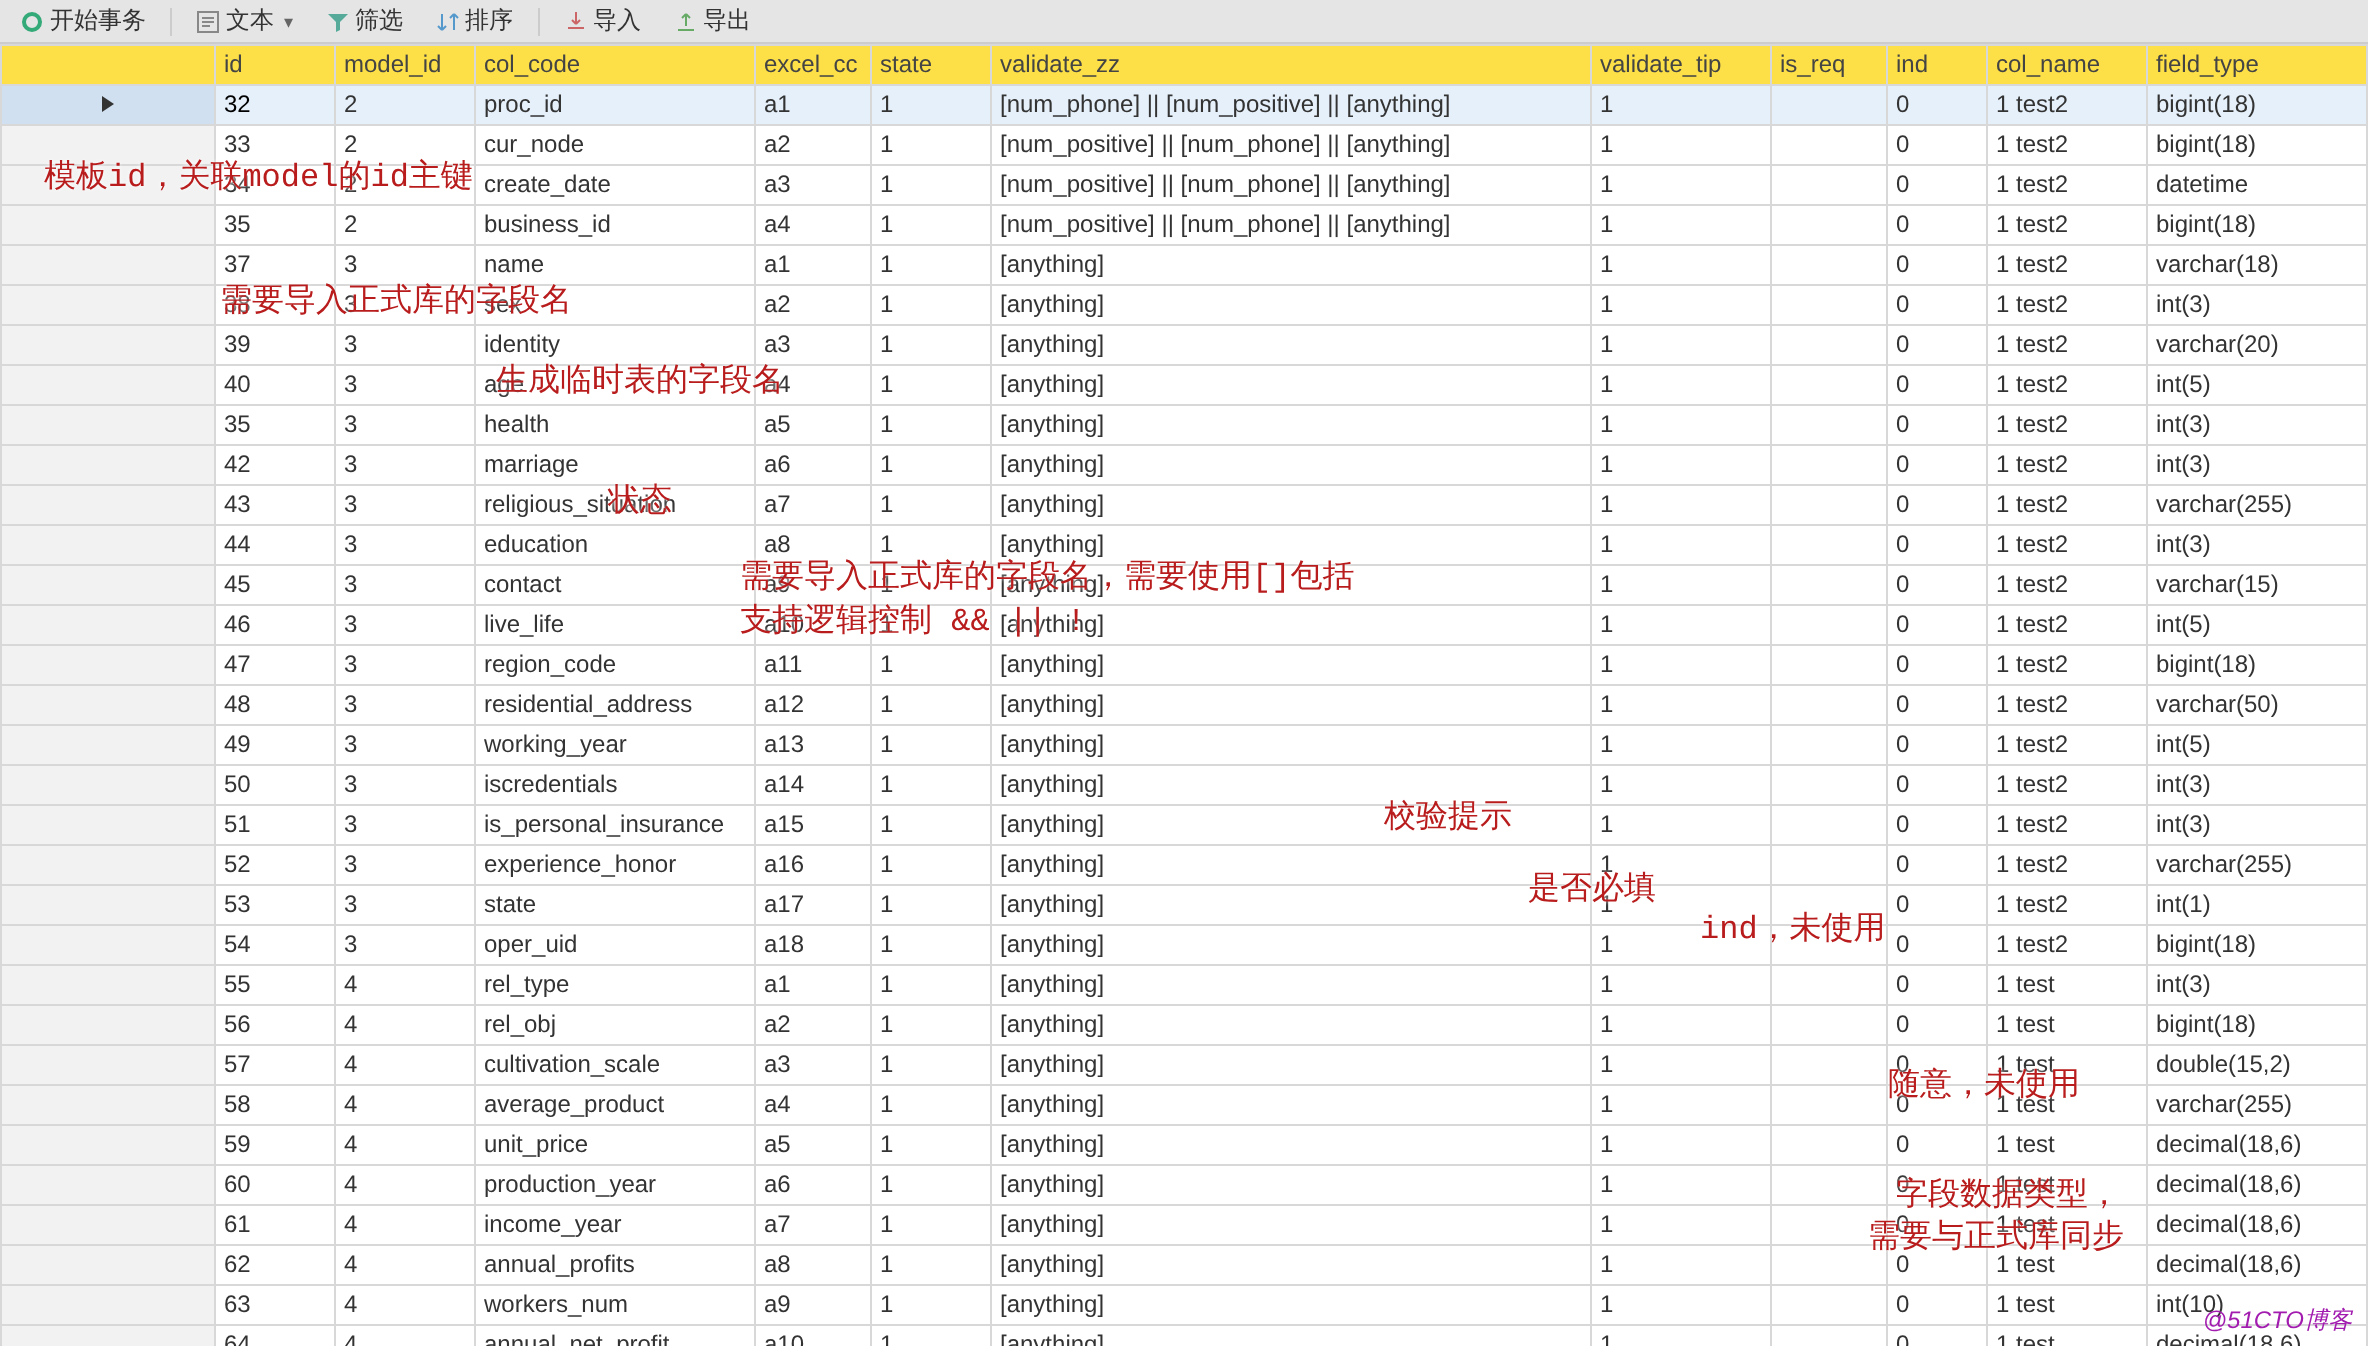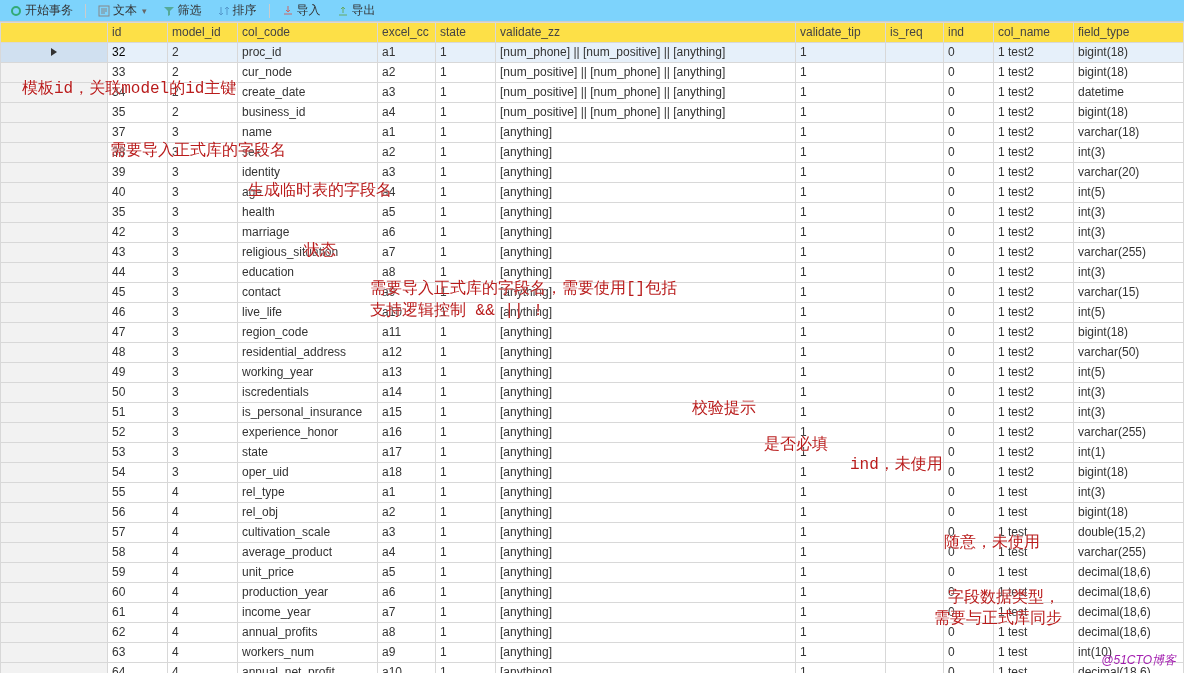--- a/index.html
+++ b/index.html
@@ -11,21 +11,21 @@
   width: 1184px;
   height: 673px;
   overflow: hidden;
   position: relative;
 }
 .toolbar {
   display: flex;
   align-items: center;
   height: 22px;
   border-bottom: 1px solid #ccc;
-  background: #7dd3fc;
+  background: #e5e5e5;
   gap: 4px;
   padding: 0 4px;
 }
 .tb-btn {
   display: inline-flex;
   align-items: center;
   gap: 3px;
   padding: 1px 6px;
   color: #333;
   cursor: pointer;

